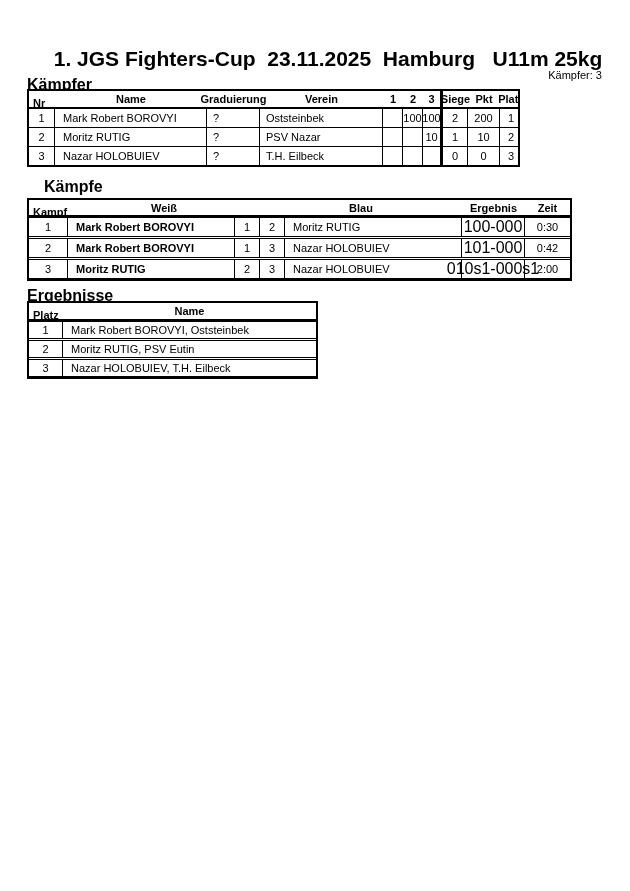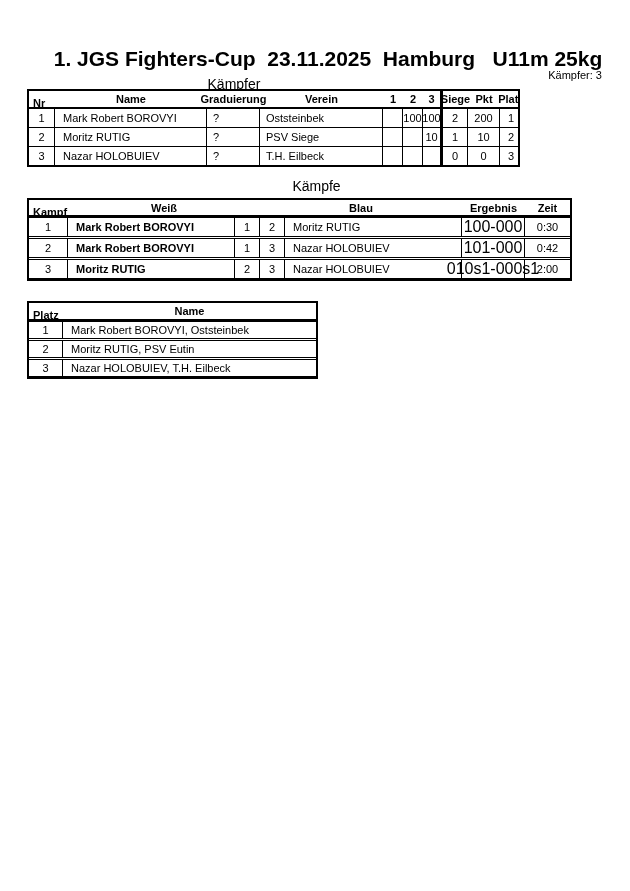--- a/index.html
+++ b/index.html
@@ -5,21 +5,21 @@
   html,body{margin:0;padding:0;background:#888;}
   .page{
     position:relative;width:630px;height:891px;background:#ffffff;
     font-family:"Liberation Sans","DejaVu Sans",sans-serif;color:#000;
     overflow:hidden;margin:0 auto;
   }
   .title{
     position:absolute;left:13px;top:47px;width:630px;text-align:center;
     font-size:21px;font-weight:bold;white-space:pre;letter-spacing:0;
   }
-  .sec-title{position:absolute;font-size:14px;font-weight:normal;text-align:center;white-space:nowrap;}
+  .sec-title{position:absolute;font-size:16px;font-weight:bold;white-space:nowrap;}
   .sec-kaempfer{left:27px;top:76px;width:414px;}
   .sec-kaempfe{left:44px;top:178px;width:545px;}
   .sec-ergebnisse{left:27px;top:287px;width:291px;}
   .fighter-count{position:absolute;right:28px;top:69px;font-size:11px;}
 
   .tbl{position:absolute;border:2px solid #000;background:#fff;overflow:hidden;box-sizing:border-box;}
   .t1{left:27px;top:89px;width:493px;}
   .t2{left:27px;top:198px;width:545px;}
   .t3{left:27px;top:301px;width:291px;}
 
@@ -88,21 +88,21 @@
       <div class="c w-s br">100</div>
       <div class="c w-s brT">100</div>
       <div class="c w-siege br">2</div>
       <div class="c w-pkt br">200</div>
       <div class="c w-platz">1</div>
     </div>
     <div class="row">
       <div class="c w-nr br">2</div>
       <div class="c w-name al p8 br">Moritz RUTIG</div>
       <div class="c w-grad al p6 br">?</div>
-      <div class="c w-verein al p6 br">PSV Siege</div>
+      <div class="c w-verein al p6 br">PSV Nazar</div>
       <div class="c w-s br"></div>
       <div class="c w-s br"></div>
       <div class="c w-s brT">10</div>
       <div class="c w-siege br">1</div>
       <div class="c w-pkt br">10</div>
       <div class="c w-platz">2</div>
     </div>
     <div class="row">
       <div class="c w-nr br">3</div>
       <div class="c w-name al p8 br">Nazar HOLOBUIEV</div>
@@ -149,20 +149,21 @@
       <div class="c w-kampf br">3</div>
       <div class="c w-wname al p8 b br">Moritz RUTIG</div>
       <div class="c w-n br">2</div>
       <div class="c w-n br">3</div>
       <div class="c w-bname al p8 br">Nazar HOLOBUIEV</div>
       <div class="c w-erg small br">010s1-000s1</div>
       <div class="c w-zeit">2:00</div>
     </div>
   </div>
 
+  <div class="sec-title sec-ergebnisse">Ergebnisse</div>
 
   <div class="tbl t3">
     <div class="hrow">
       <div class="c w-platz3 al p4">Platz</div>
       <div class="c w-name3">Name</div>
     </div>
     <div class="row">
       <div class="c w-platz3 br">1</div>
       <div class="c w-name3 al p8">Mark Robert BOROVYI, Oststeinbek</div>
     </div>

